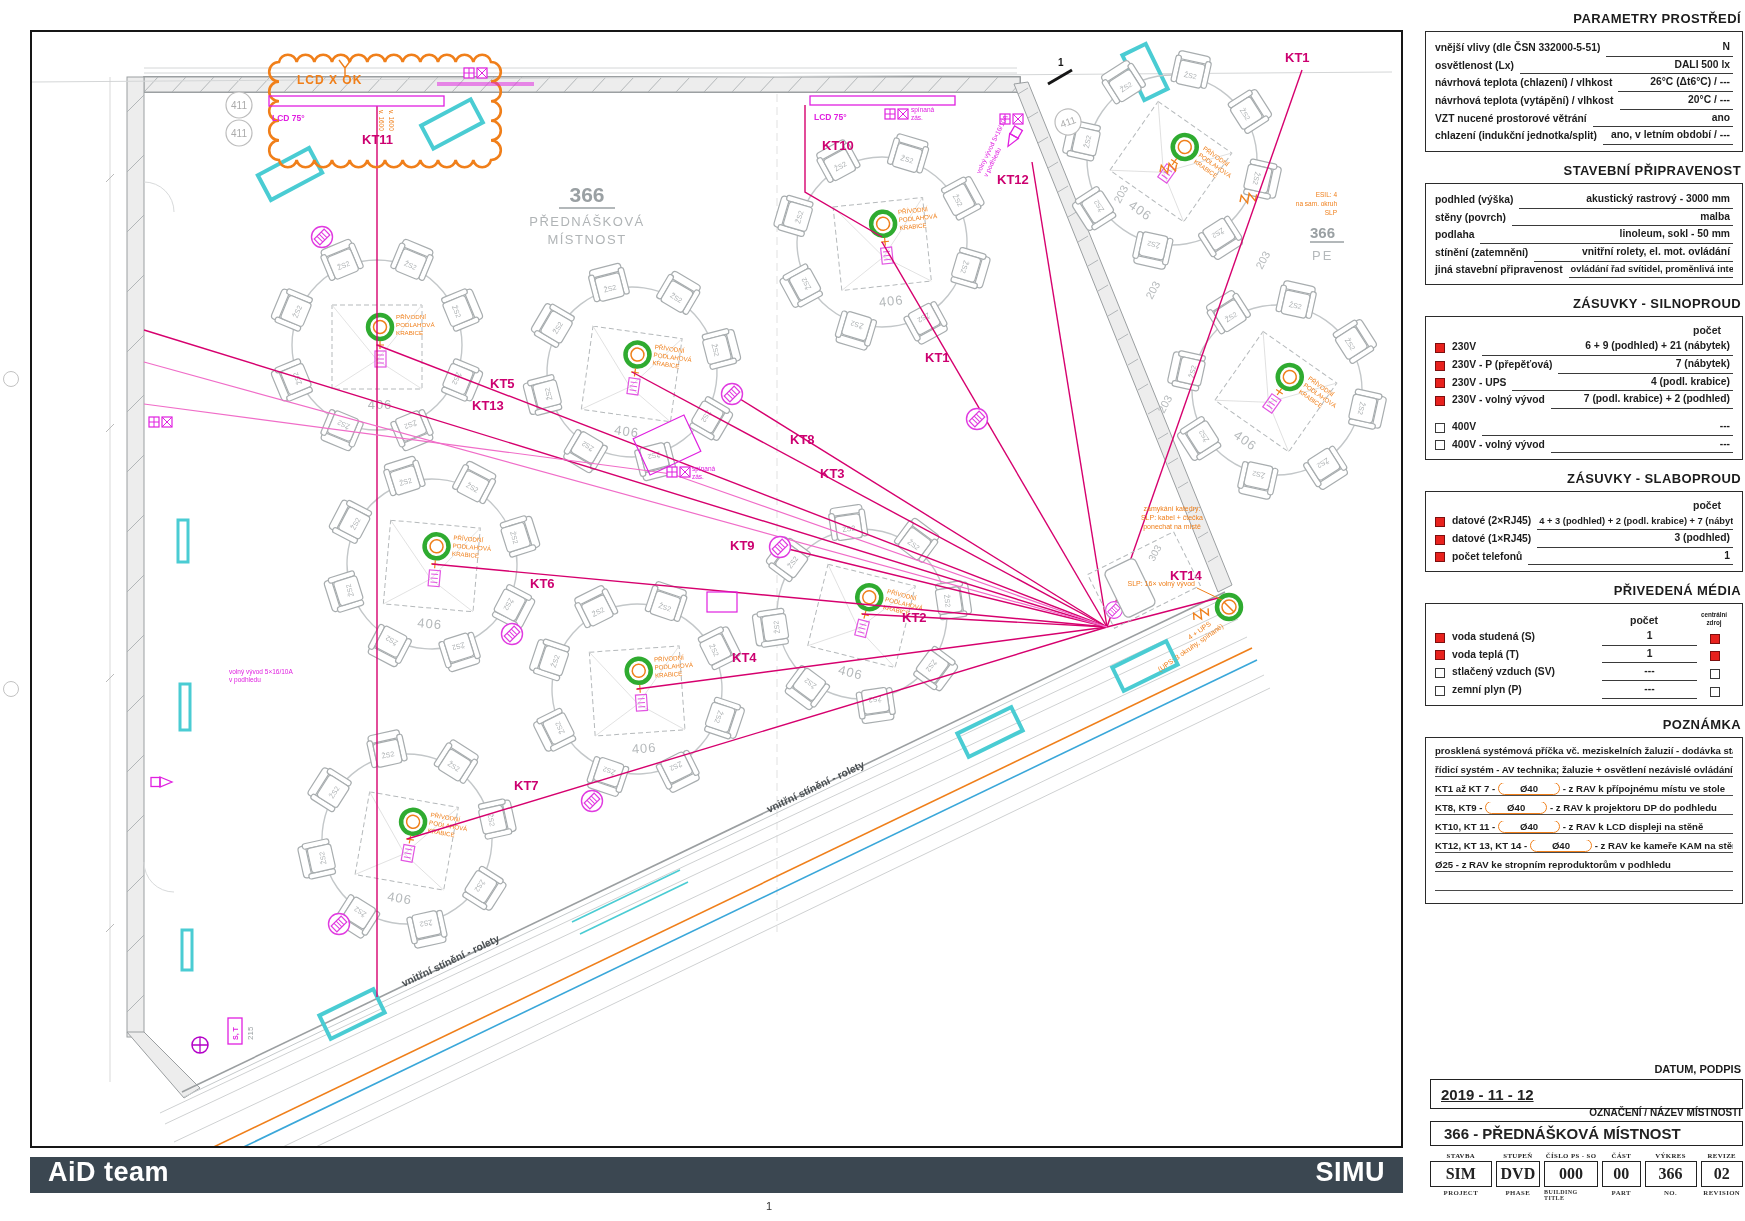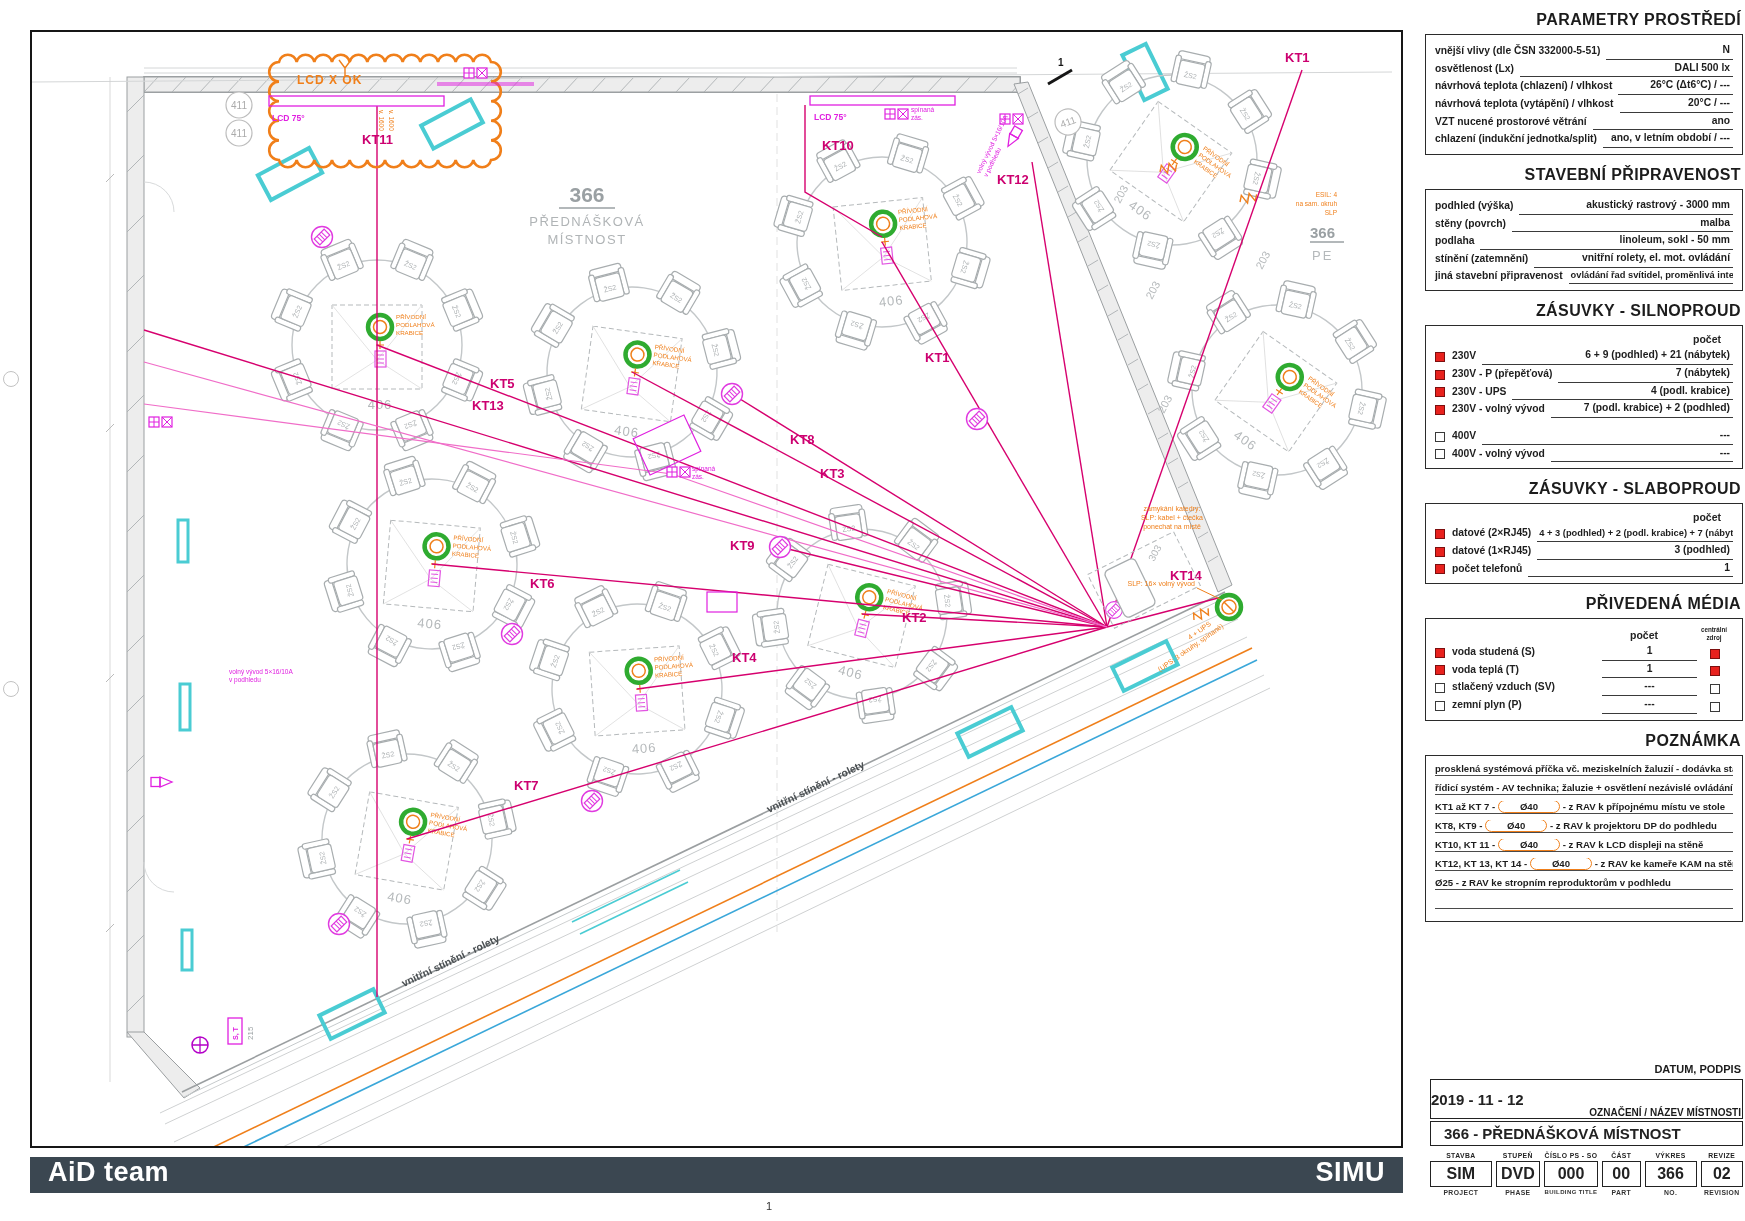--- a/index.html
+++ b/index.html
@@ -3,21 +3,21 @@
 <meta charset="utf-8">
 <style>
   html,body{margin:0;padding:0;}
   body{width:1745px;height:1221px;background:#fff;position:relative;overflow:hidden;
        font-family:"Liberation Sans",sans-serif;color:#222;}
   .frame{position:absolute;left:30px;top:30px;width:1373px;height:1118px;border:2px solid #161616;box-sizing:border-box;background:#fff;}
   .frame svg{position:absolute;left:0;top:0;}
   .punch{position:absolute;width:14px;height:14px;border:1.5px solid #c2c2c2;border-radius:50%;left:3px;}
   
   .sidebar{position:absolute;left:1425px;top:0;width:318px;}
-  .ptitle{text-align:right;font-weight:bold;font-size:16px;letter-spacing:.4px;margin:11px 2px 5px;color:#1c1c1c;}
+  .ptitle{text-align:right;font-weight:bold;font-size:13px;letter-spacing:.4px;margin:11px 2px 5px;color:#1c1c1c;}
   .pbox{border:1.7px solid #2b2b2b;padding:7px 9px 6px;background:#fff;}
   .prow{display:flex;align-items:flex-end;font-size:10.3px;font-weight:bold;line-height:1.62;color:#1d1d1d;}
   .lbl{white-space:nowrap;padding-right:6px;}
   .val{flex:1;text-align:right;border-bottom:1.2px solid #3a3a3a;padding:0 3px 0 2px;white-space:nowrap;overflow:hidden;}
   .mk{width:10px;height:10px;box-sizing:border-box;margin:0 7px 3px 0;flex:none;}
   .mk.red{background:#e8211d;border:1.2px solid #7c0f0f;}
   .mk.white{background:#fff;border:1.2px solid #3a3a3a;}
   .gap{height:9px;}
   .cnt-h{text-align:right;font-size:10.5px;font-weight:bold;padding-right:12px;margin-bottom:2px;}
   .mrow{display:flex;align-items:flex-end;font-size:10.3px;font-weight:bold;line-height:1.62;}
@@ -27,21 +27,21 @@
   .mcen .mk{margin:0 0 2px 0;}
   .mhead{display:flex;align-items:flex-end;margin-bottom:2px;}
   .mhead .sp{width:158px;}
   .mhead .ph{flex:1;text-align:center;font-size:10.5px;font-weight:bold;}
   .mhead .ch{width:38px;font-size:6.3px;font-weight:bold;text-align:center;line-height:1.15;}
   .nline{font-size:9.6px;font-weight:bold;border-bottom:1.1px solid #4a4a4a;margin-bottom:6px;padding-bottom:1px;white-space:nowrap;overflow:hidden;color:#1d1d1d;}
   .circ{border:1.7px solid #f07f1a;border-radius:9px;padding:0 21px;}
   
   .tb-h{position:absolute;text-align:right;font-weight:bold;color:#1c1c1c;}
   .tb-box{position:absolute;border:1.8px solid #222;background:#fff;box-sizing:border-box;display:flex;align-items:center;font-weight:bold;}
-  .cols{position:absolute;left:1430px;top:1152px;width:313px;}
+  .cols{position:absolute;left:1430px;top:1152px;width:313px;font-family:Liberation Serif, serif;}
   .crow{display:flex;gap:4px;}
   .ccell{display:flex;flex-direction:column;align-items:center;}
   .chead{font-size:6.8px;font-weight:bold;letter-spacing:.4px;margin-bottom:2px;}
   .cval{border:1.8px solid #222;width:100%;box-sizing:border-box;text-align:center;font-size:16px;font-weight:bold;padding:3px 0;}
   .csub{font-size:6.8px;font-weight:bold;letter-spacing:.4px;margin-top:2px;color:#333;}
   
   .footbar{position:absolute;left:30px;top:1157px;width:1373px;height:36px;background:#3b4751;color:#fff;
            display:flex;justify-content:space-between;padding:0 18px;box-sizing:border-box;
            font-size:27px;font-weight:bold;letter-spacing:.5px;}
   .pageno{position:absolute;left:766px;top:1200px;font-size:11px;color:#333;}
@@ -511,21 +511,21 @@
     <div class="nline"><span>KT1 až KT 7 - </span><span class="circ">Ø40</span><span> - z RAV k přípojnému místu ve stole</span></div>
     <div class="nline"><span>KT8, KT9 - </span><span class="circ">Ø40</span><span> - z RAV k projektoru DP do podhledu</span></div>
     <div class="nline"><span>KT10, KT 11 - </span><span class="circ">Ø40</span><span> - z RAV k LCD displeji na stěně</span></div>
     <div class="nline"><span>KT12, KT 13, KT 14 - </span><span class="circ">Ø40</span><span> - z RAV ke kameře KAM na stěně / v podhledu</span></div>
     <div class="nline"><span>Ø25 - z RAV ke stropním reproduktorům v podhledu</span></div>
     <div class="nline">&nbsp;</div>
   </div>
 </div>
 
 <div class="tb-h" style="left:1425px;top:1063px;width:316px;font-size:11px;">DATUM, PODPIS</div>
-<div class="tb-box" style="left:1430px;top:1079px;width:313px;height:40px;font-size:15px;padding-left:0;">
+<div class="tb-box" style="left:1430px;top:1079px;width:313px;height:30px;font-size:15px;padding-left:10px;text-decoration:underline;">
     <span>2019 - 11 - 12</span>
   </div>
 <div class="tb-h" style="left:1425px;top:1107px;width:316px;font-size:10px;">OZNAČENÍ / NÁZEV MÍSTNOSTI</div>
 <div class="tb-box" style="left:1430px;top:1121px;width:313px;height:25px;font-size:15px;padding-left:13px;">
     <span>366 - PŘEDNÁŠKOVÁ MÍSTNOST</span>
   </div>
 
 <div class="cols">
   <div class="crow">
     <div class="ccell" style="width:64px">

